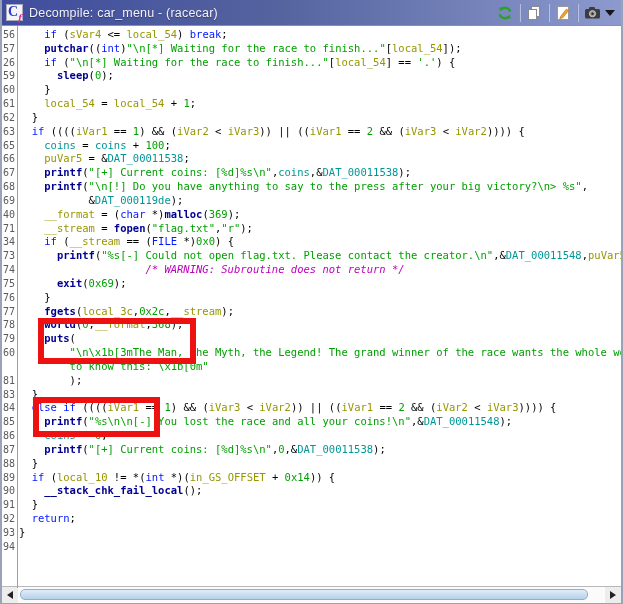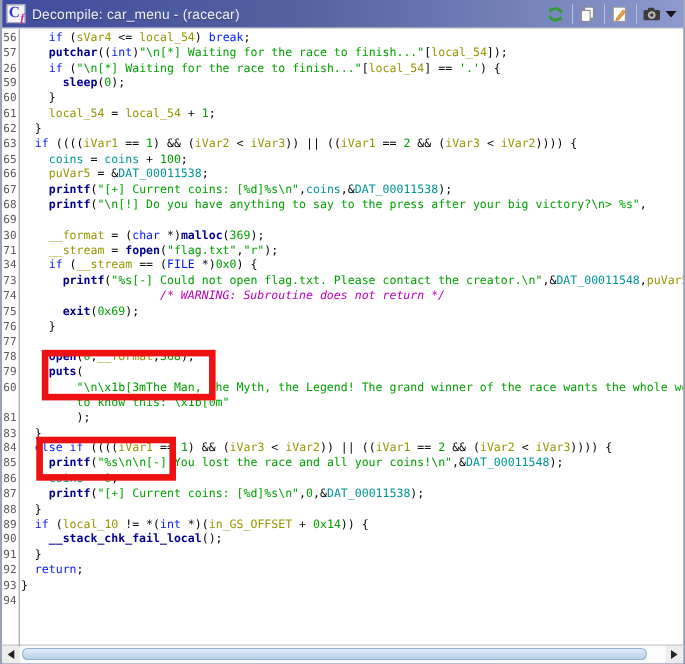--- a/index.html
+++ b/index.html
@@ -124,30 +124,30 @@
         <div class="row"><span class="ln">26</span><span class="code"><span class="t-p">    </span><span class="t-k">if</span><span class="t-p"> (</span><span class="t-s">"\n[*] Waiting for the race to finish..."</span><span class="t-p">[</span><span class="t-l">local_54</span><span class="t-p">] == </span><span class="t-s">'.'</span><span class="t-p">) {</span></span></div>
         <div class="row"><span class="ln">59</span><span class="code"><span class="t-p">      </span><span class="t-f">sleep</span><span class="t-p">(</span><span class="t-n">0</span><span class="t-p">);</span></span></div>
         <div class="row"><span class="ln">60</span><span class="code"><span class="t-p">    }</span></span></div>
         <div class="row"><span class="ln">61</span><span class="code"><span class="t-p">    </span><span class="t-l">local_54</span><span class="t-p"> = </span><span class="t-l">local_54</span><span class="t-p"> + </span><span class="t-n">1</span><span class="t-p">;</span></span></div>
         <div class="row"><span class="ln">62</span><span class="code"><span class="t-p">  }</span></span></div>
         <div class="row"><span class="ln">63</span><span class="code"><span class="t-p">  </span><span class="t-k">if</span><span class="t-p"> ((((</span><span class="t-l">iVar1</span><span class="t-p"> == </span><span class="t-n">1</span><span class="t-p">) &amp;&amp; (</span><span class="t-l">iVar2</span><span class="t-p"> &lt; </span><span class="t-l">iVar3</span><span class="t-p">)) || ((</span><span class="t-l">iVar1</span><span class="t-p"> == </span><span class="t-n">2</span><span class="t-p"> &amp;&amp; (</span><span class="t-l">iVar3</span><span class="t-p"> &lt; </span><span class="t-l">iVar2</span><span class="t-p">)))) {</span></span></div>
         <div class="row"><span class="ln">65</span><span class="code"><span class="t-p">    </span><span class="t-g">coins</span><span class="t-p"> = </span><span class="t-g">coins</span><span class="t-p"> + </span><span class="t-n">100</span><span class="t-p">;</span></span></div>
         <div class="row"><span class="ln">66</span><span class="code"><span class="t-p">    </span><span class="t-l">puVar5</span><span class="t-p"> = &amp;</span><span class="t-g">DAT_00011538</span><span class="t-p">;</span></span></div>
         <div class="row"><span class="ln">67</span><span class="code"><span class="t-p">    </span><span class="t-f">printf</span><span class="t-p">(</span><span class="t-s">"[+] Current coins: [%d]%s\n"</span><span class="t-p">,</span><span class="t-g">coins</span><span class="t-p">,&amp;</span><span class="t-g">DAT_00011538</span><span class="t-p">);</span></span></div>
         <div class="row"><span class="ln">68</span><span class="code"><span class="t-p">    </span><span class="t-f">printf</span><span class="t-p">(</span><span class="t-s">"\n[!] Do you have anything to say to the press after your big victory?\n&gt; %s"</span><span class="t-p">,</span></span></div>
-        <div class="row"><span class="ln">69</span></div>
-        <div class="row"><span class="ln">30</span><span class="code"><span class="t-p">    </span><span class="t-l">__format</span><span class="t-p"> = (</span><span class="t-k">char</span><span class="t-p"> *)</span><span class="t-f">malloc</span><span class="t-p">(</span><span class="t-n">369</span><span class="t-p">);</span></span></div>
+        <div class="row"><span class="ln">69</span><span class="code"><span class="t-p">           &amp;</span><span class="t-g">DAT_000119de</span><span class="t-p">);</span></span></div>
+        <div class="row"><span class="ln">40</span><span class="code"><span class="t-p">    </span><span class="t-l">__format</span><span class="t-p"> = (</span><span class="t-k">char</span><span class="t-p"> *)</span><span class="t-f">malloc</span><span class="t-p">(</span><span class="t-n">369</span><span class="t-p">);</span></span></div>
         <div class="row"><span class="ln">71</span><span class="code"><span class="t-p">    </span><span class="t-l">__stream</span><span class="t-p"> = </span><span class="t-f">fopen</span><span class="t-p">(</span><span class="t-s">"flag.txt"</span><span class="t-p">,</span><span class="t-s">"r"</span><span class="t-p">);</span></span></div>
         <div class="row"><span class="ln">34</span><span class="code"><span class="t-p">    </span><span class="t-k">if</span><span class="t-p"> (</span><span class="t-l">__stream</span><span class="t-p"> == (</span><span class="t-k">FILE</span><span class="t-p"> *)</span><span class="t-n">0x0</span><span class="t-p">) {</span></span></div>
         <div class="row"><span class="ln">73</span><span class="code"><span class="t-p">      </span><span class="t-f">printf</span><span class="t-p">(</span><span class="t-s">"%s[-] Could not open flag.txt. Please contact the creator.\n"</span><span class="t-p">,&amp;</span><span class="t-g">DAT_00011548</span><span class="t-p">,</span><span class="t-l">puVar5</span></span></div>
         <div class="row"><span class="ln">74</span><span class="code"><span class="t-c">                    /* WARNING: Subroutine does not return */</span></span></div>
         <div class="row"><span class="ln">75</span><span class="code"><span class="t-p">      </span><span class="t-f">exit</span><span class="t-p">(</span><span class="t-n">0x69</span><span class="t-p">);</span></span></div>
         <div class="row"><span class="ln">76</span><span class="code"><span class="t-p">    }</span></span></div>
-        <div class="row"><span class="ln">77</span></div>
-        <div class="row"><span class="ln">78</span><span class="code"><span class="t-p">    </span><span class="t-f">open</span><span class="t-p">(</span><span class="t-n">0</span><span class="t-p">,</span><span class="t-l">__format</span><span class="t-p">,</span><span class="t-n">368</span><span class="t-p">);</span></span></div>
+        <div class="row"><span class="ln">77</span><span class="code"><span class="t-p">    </span><span class="t-f">fgets</span><span class="t-p">(</span><span class="t-l">local_3c</span><span class="t-p">,</span><span class="t-n">0x2c</span><span class="t-p">,</span><span class="t-l">__stream</span><span class="t-p">);</span></span></div>
+        <div class="row"><span class="ln">78</span><span class="code"><span class="t-p">    </span><span class="t-f">world</span><span class="t-p">(</span><span class="t-n">0</span><span class="t-p">,</span><span class="t-l">__format</span><span class="t-p">,</span><span class="t-n">368</span><span class="t-p">);</span></span></div>
         <div class="row"><span class="ln">79</span><span class="code"><span class="t-p">    </span><span class="t-f">puts</span><span class="t-p">(</span></span></div>
         <div class="row"><span class="ln">60</span><span class="code"><span class="t-p">        </span><span class="t-s">"\n\x1b[3mThe Man, the Myth, the Legend! The grand winner of the race wants the whole world</span></span></div>
         <div class="row"><span class="ln"></span><span class="code"><span class="t-p">        </span><span class="t-s">to know this: \x1b[0m"</span></span></div>
         <div class="row"><span class="ln">81</span><span class="code"><span class="t-p">        );</span></span></div>
         <div class="row"><span class="ln">83</span><span class="code"><span class="t-p">  }</span></span></div>
         <div class="row"><span class="ln">84</span><span class="code"><span class="t-p">  </span><span class="t-k">else</span><span class="t-p"> </span><span class="t-k">if</span><span class="t-p"> ((((</span><span class="t-l">iVar1</span><span class="t-p"> == </span><span class="t-n">1</span><span class="t-p">) &amp;&amp; (</span><span class="t-l">iVar3</span><span class="t-p"> &lt; </span><span class="t-l">iVar2</span><span class="t-p">)) || ((</span><span class="t-l">iVar1</span><span class="t-p"> == </span><span class="t-n">2</span><span class="t-p"> &amp;&amp; (</span><span class="t-l">iVar2</span><span class="t-p"> &lt; </span><span class="t-l">iVar3</span><span class="t-p">)))) {</span></span></div>
         <div class="row"><span class="ln">85</span><span class="code"><span class="t-p">    </span><span class="t-f">printf</span><span class="t-p">(</span><span class="t-s">"%s\n\n[-] You lost the race and all your coins!\n"</span><span class="t-p">,&amp;</span><span class="t-g">DAT_00011548</span><span class="t-p">);</span></span></div>
         <div class="row"><span class="ln">86</span><span class="code"><span class="t-p">    </span><span class="t-g">coins</span><span class="t-p"> = </span><span class="t-n">0</span><span class="t-p">;</span></span></div>
         <div class="row"><span class="ln">87</span><span class="code"><span class="t-p">    </span><span class="t-f">printf</span><span class="t-p">(</span><span class="t-s">"[+] Current coins: [%d]%s\n"</span><span class="t-p">,</span><span class="t-n">0</span><span class="t-p">,&amp;</span><span class="t-g">DAT_00011538</span><span class="t-p">);</span></span></div>
         <div class="row"><span class="ln">88</span><span class="code"><span class="t-p">  }</span></span></div>

